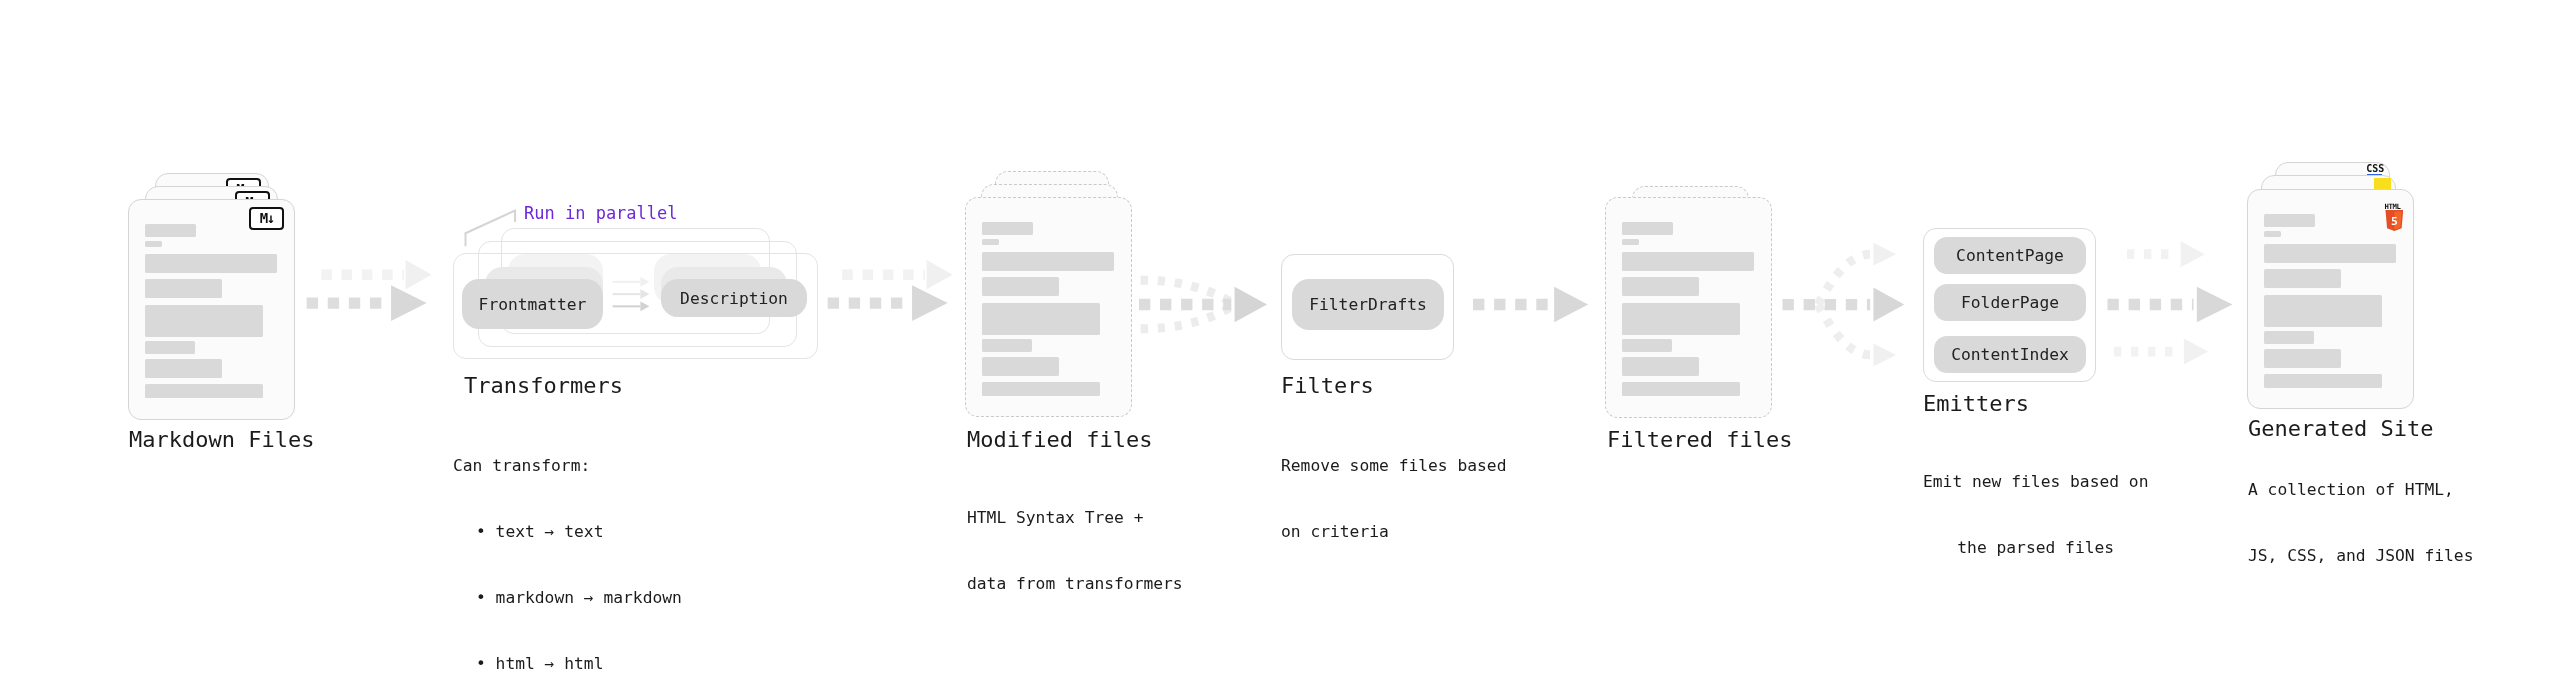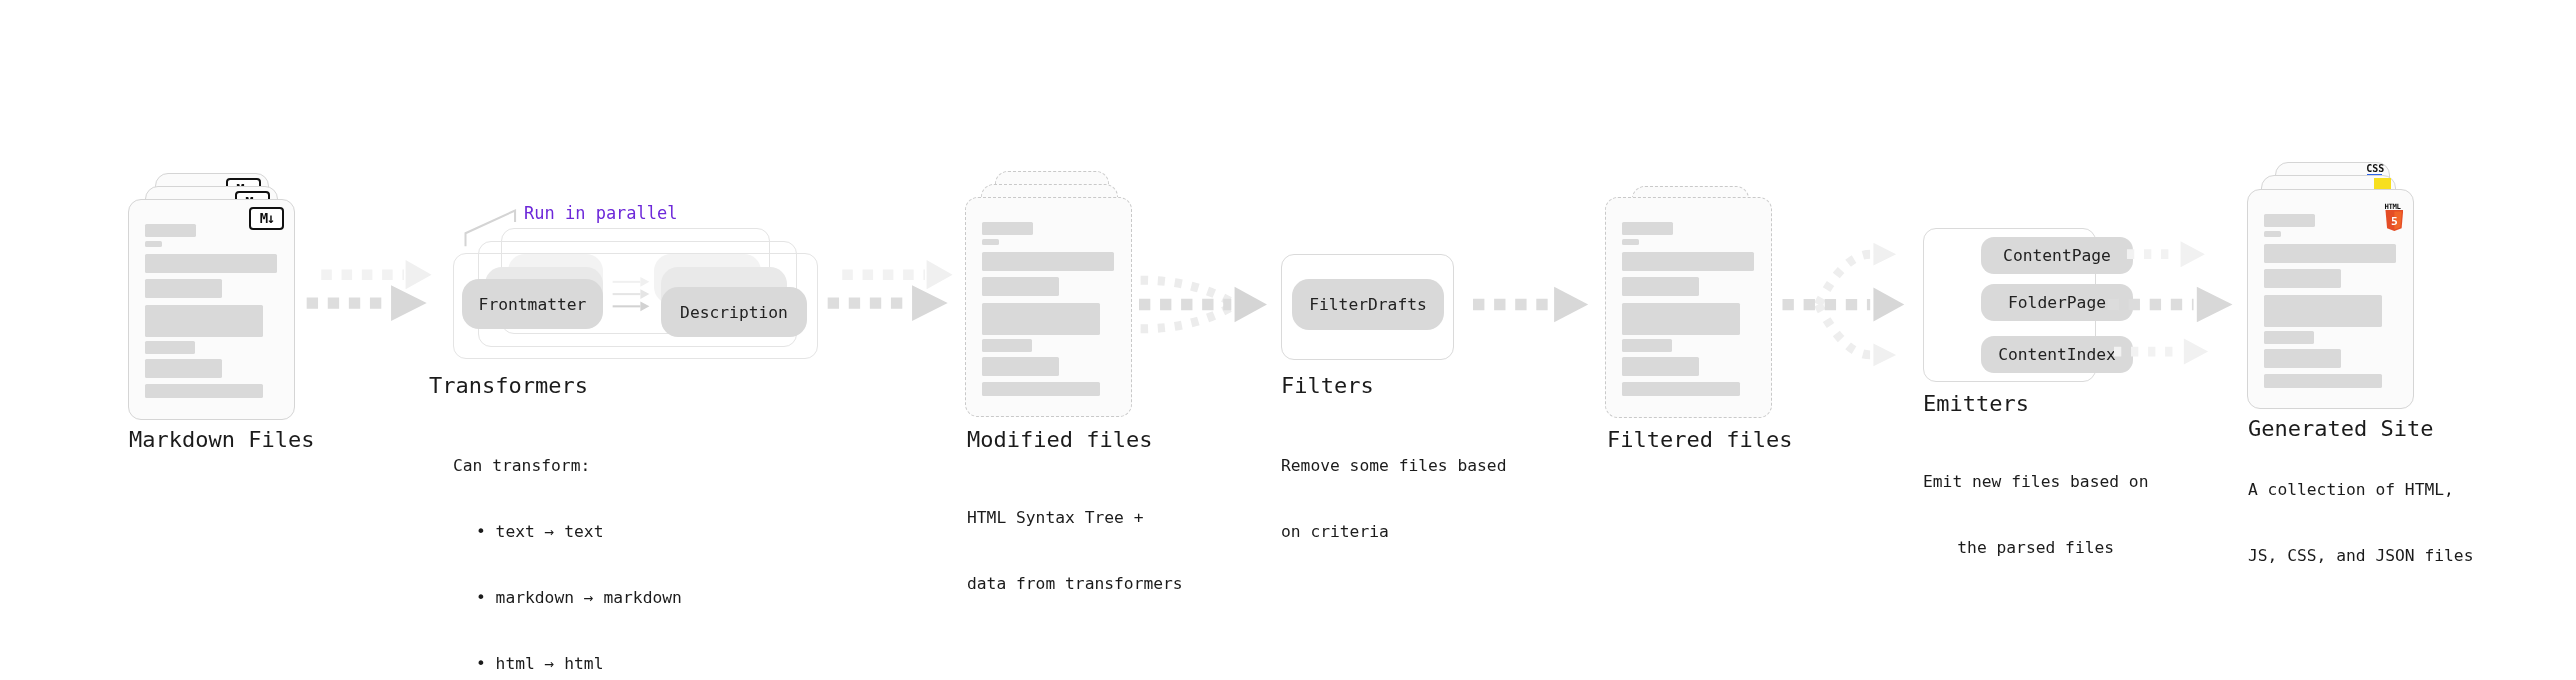--- a/index.html
+++ b/index.html
@@ -24,21 +24,21 @@
     position:absolute;top:7.3px;right:9.8px;width:31px;height:18.7px;background:#ffffff;
     border:2.4px solid #111111;border-radius:4.1px;font-weight:bold;font-size:14px;
     line-height:18.7px;text-align:center;letter-spacing:-1.6px;color:#111111;
   }
   .badge-md.back{top:4.1px;right:7.3px;}
   
   .pill{
     position:absolute;background:#d9d9d9;border-radius:17px;display:flex;
     align-items:center;justify-content:center;font-size:16.3px;color:#222222;white-space:pre;
   }
-  .pill.small{border-radius:13px;margin-left:47px;}
+  .pill.small{border-radius:13px;}
   .ghost1{background:#e9e9e9;}
   .ghost2{background:#f3f3f3;}
   
   .outline{position:absolute;border:1.6px solid #e4e4e4;border-radius:13px;background:transparent;box-sizing:border-box;}
   .panel{position:absolute;border:1.6px solid #dadada;border-radius:13px;background:#ffffff;box-sizing:border-box;}
   
   .label{position:absolute;font-size:22px;line-height:27px;white-space:pre;color:#1b1b1b;}
   .body-text{position:absolute;font-size:16.3px;line-height:22px;white-space:pre;color:#1b1b1b;}
   .body-text .bullet{padding-left:23px;}
   .note-text{position:absolute;font-size:17px;white-space:pre;color:#6d28d9;}
@@ -93,32 +93,32 @@
       <path d="M 8 63 L 8 47 L 69 19 L 69 33" fill="none" stroke="#d4d4d4" stroke-width="2.5"></path>
     </svg>
     <div class="note-text" style="left:524px;top:203px;">Run in parallel</div>
 
     <div class="pill ghost2" style="left:508px;top:254px;width:95px;height:50px;"></div>
     <div class="pill ghost1" style="left:485px;top:267px;width:118px;height:50px;"></div>
     <div class="pill" style="left:462px;top:279px;width:141px;height:50px;">Frontmatter</div>
 
     <div class="pill ghost2" style="left:654px;top:254px;width:107px;height:50px;"></div>
     <div class="pill ghost1" style="left:661px;top:267px;width:126px;height:50px;"></div>
-    <div class="pill" style="left:661px;top:279px;width:146px;height:50px;margin-top:8px;">Description</div>
+    <div class="pill" style="left:661px;top:279px;width:146px;height:38px;">Description</div>
 
     <svg class="abs" style="left:611px;top:272px;" width="49" height="45" viewBox="0 0 60 55">
       <line x1="2" y1="12" x2="36" y2="12" stroke="#f0f0f0" stroke-width="2.5"></line>
         <polygon points="36,6 47,12 36,18" fill="#f0f0f0"></polygon>
       <line x1="2" y1="27" x2="36" y2="27" stroke="#e5e5e5" stroke-width="2.5"></line>
         <polygon points="36,21 47,27 36,33" fill="#e5e5e5"></polygon>
       <line x1="2" y1="42" x2="36" y2="42" stroke="#d2d2d2" stroke-width="2.5"></line>
         <polygon points="36,36 47,42 36,48" fill="#d2d2d2"></polygon>
     </svg>
 
-    <div class="label" style="left:429px;top:372px;">Transformers</div>
+    <div class="label" style="left:464px;top:372px;">Transformers</div>
     <div class="body-text" style="left:453px;top:411px;">
       <div>Can transform:</div>
       <div class="bullet">• text → text</div>
       <div class="bullet">• markdown → markdown</div>
       <div class="bullet">• html → html</div>
     </div>
   </div>
 
   <svg class="abs" style="left:826px;top:252px;" width="138" height="73" viewBox="0 0 170 90">
     <line x1="20" y1="28" x2="122" y2="28" stroke="#f2f2f2" stroke-width="13" stroke-dasharray="13 12"></line>

